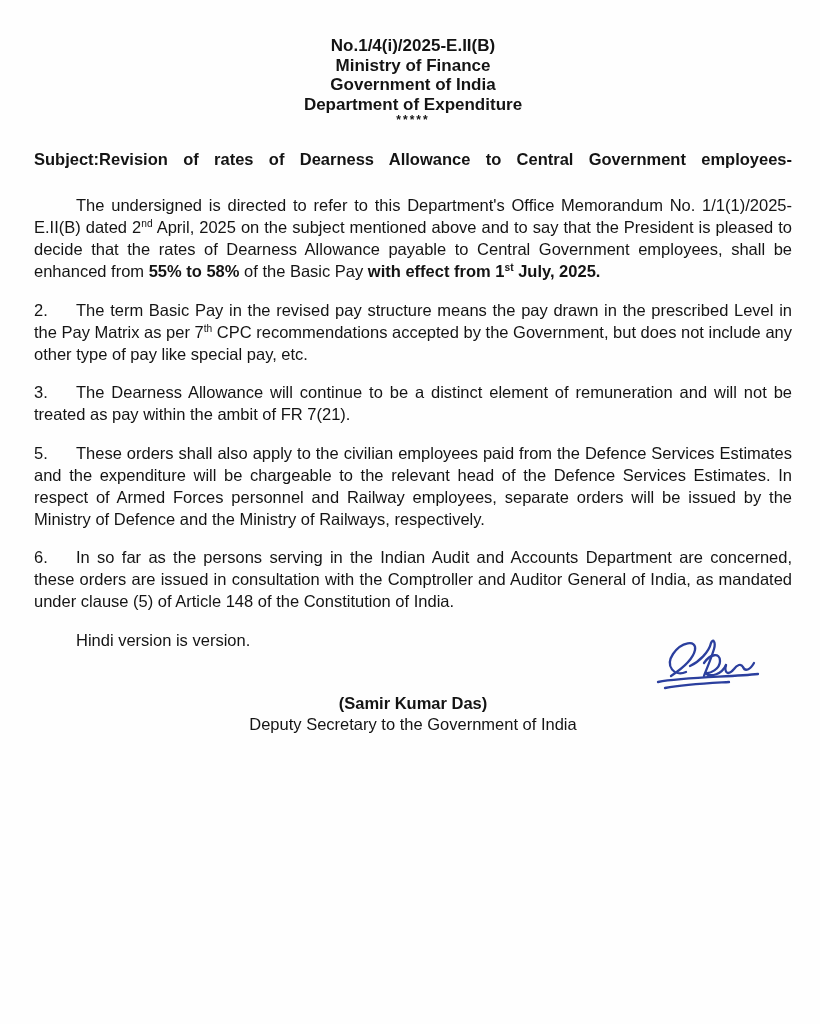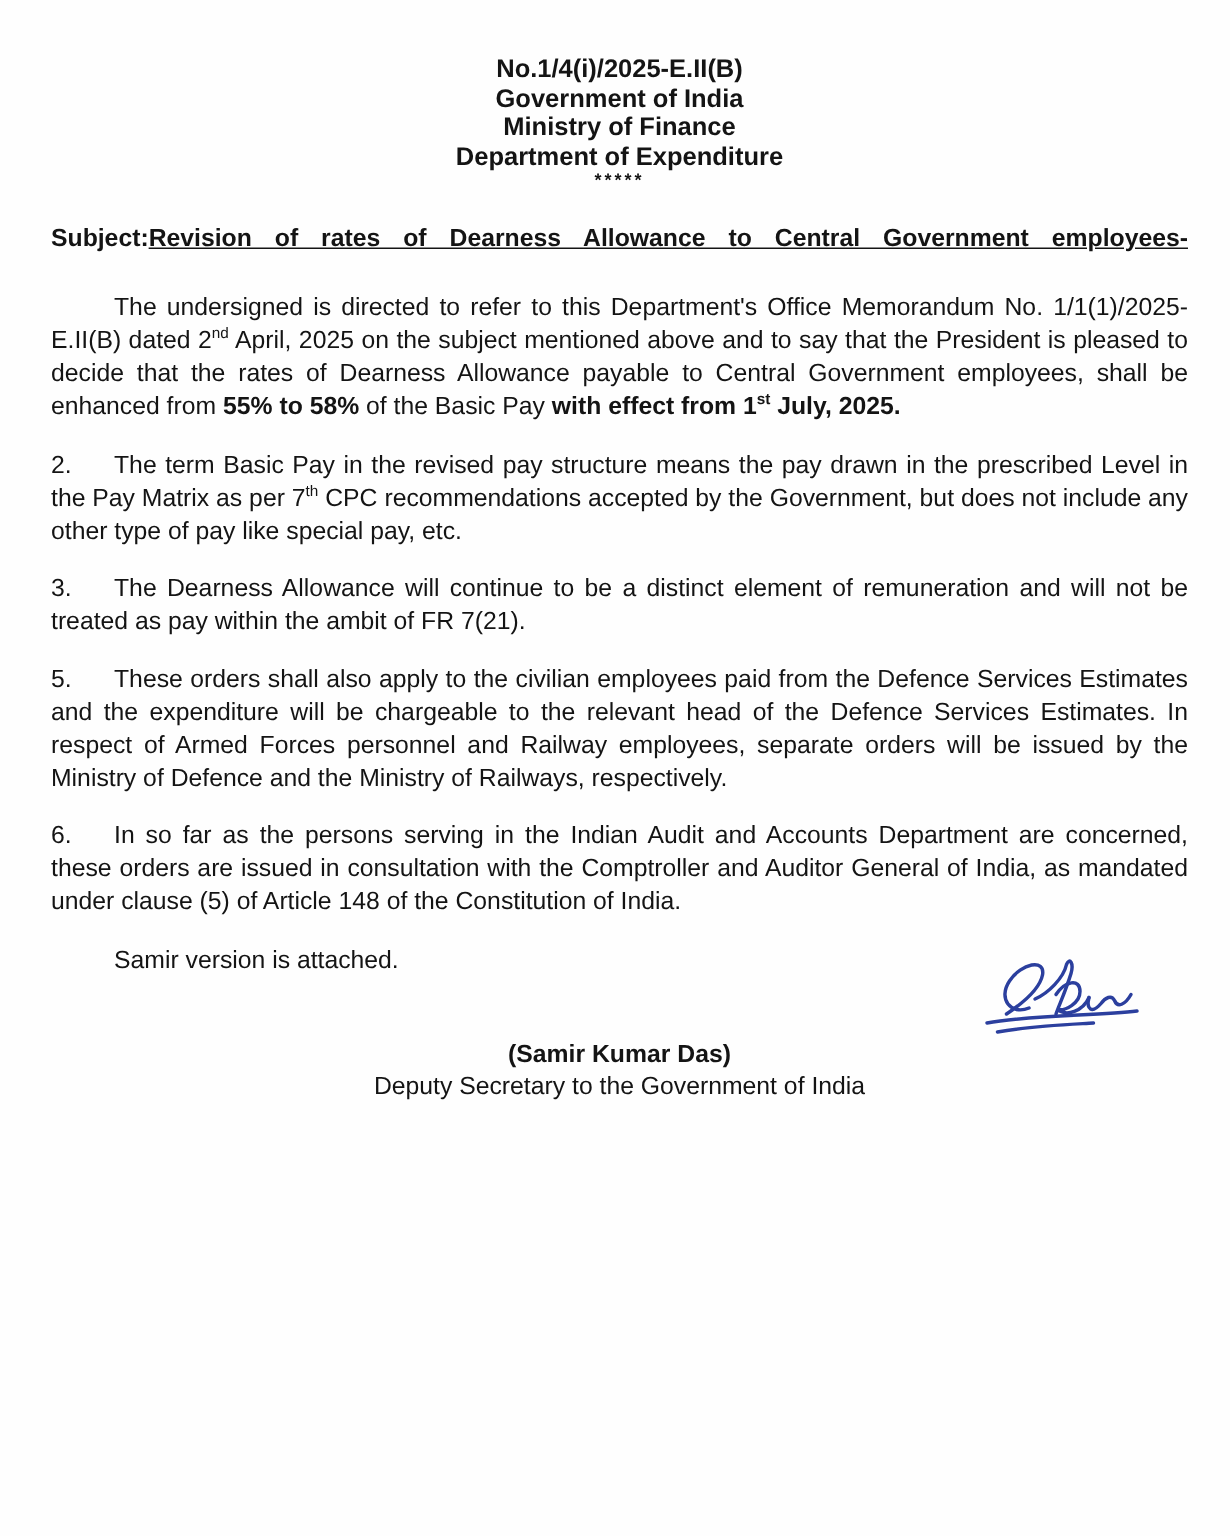--- a/index.html
+++ b/index.html
@@ -25,21 +25,21 @@
   
   .address { margin-top: 26px; text-align: right; line-height: 20.5px; }
 
   
   .om-title { margin-top: 32px; text-align: center; font-weight: bold; letter-spacing: 0.2px; }
 
   
   .subject { margin-top: 22px; display: flex; font-weight: bold; }
   .subject-label { flex: 0 0 54px; }
   .subject-body { flex: 1; }
-  .subject-line1 { text-align: justify; text-align-last: justify; text-decoration: underline; }
+  .subject-line1 { text-align: justify; text-align-last: justify; }
 
   
   .para { margin-top: 15px; text-align: justify; }
   .para-first { margin-top: 24px; text-indent: 42px; }
   .pnum { display: inline-block; width: 42px; text-indent: 0; }
   sup { font-size: 62%; line-height: 0; vertical-align: super; }
 
   .hindi-note { margin-top: 16px; text-indent: 42px; }
 
   
@@ -52,22 +52,22 @@
   .to-line { margin-top: 22px; }
 </style>
 </head>
 <body>
 
 <div class="page">
   <div class="content">
 
     <div class="letterhead">
       <div>No.1/4(i)/2025-E.II(B)</div>
+      <div>Ministry of Finance</div>
       <div>Government of India</div>
-      <div>Ministry of Finance</div>
       <div>Department of Expenditure</div>
       <div class="stars">*****</div>
     </div>
 
 
 
     <div class="subject">
       <div class="subject-label">Subject:</div>
       <div class="subject-body">
         <div class="subject-line1">Revision of rates of Dearness Allowance to Central Government employees-</div>
@@ -78,21 +78,21 @@
 
     <p class="para"><span class="pnum">2.</span><span>The term Basic Pay in the revised pay structure means the pay drawn in the prescribed Level in the Pay Matrix as per 7</span><sup>th</sup><span> CPC recommendations accepted by the Government, but does not include any other type of pay like special pay, etc.</span></p>
 
     <p class="para"><span class="pnum">3.</span><span>The Dearness Allowance will continue to be a distinct element of remuneration and will not be treated as pay within the ambit of FR 7(21).</span></p>
 
 
     <p class="para"><span class="pnum">5.</span><span>These orders shall also apply to the civilian employees paid from the Defence Services Estimates and the expenditure will be chargeable to the relevant head of the Defence Services Estimates. In respect of Armed Forces personnel and Railway employees, separate orders will be issued by the Ministry of Defence and the Ministry of Railways, respectively.</span></p>
 
     <p class="para"><span class="pnum">6.</span><span>In so far as the persons serving in the Indian Audit and Accounts Department are concerned, these orders are issued in consultation with the Comptroller and Auditor General of India, as mandated under clause (5) of Article 148 of the Constitution of India.</span></p>
 
-    <div class="hindi-note">Samir version is attached.</div>
+    <div class="hindi-note">Hindi version is version.</div>
 
     <div class="signoff">
       <svg class="signature-svg" width="132" height="58" viewBox="0 0 132 58" fill="none">
         <g stroke="#2b3f9e" stroke-width="2.3" stroke-linecap="round" fill="none">
           <path d="M36 37 C24 42 15 31 23 19 C31 7 47 4 45 15 C43 25 30 35 21 41"></path>
           <path d="M40 31 C49 27 59 17 61 8 C63 3 66 7 64 14 C60 27 56 35 54 41"></path>
           <path d="M54 28 C60 19 70 17 70 26 C70 34 60 39 55 38 C61 43 72 39 76 30"></path>
           <path d="M76 30 C74 38 78 41 84 34 C87 30 91 28 93 32 C95 37 100 35 104 28"></path>
           <path d="M8 47 C34 42 82 42 108 39"></path>
           <path d="M15 53 C36 49 62 48 79 47"></path>

